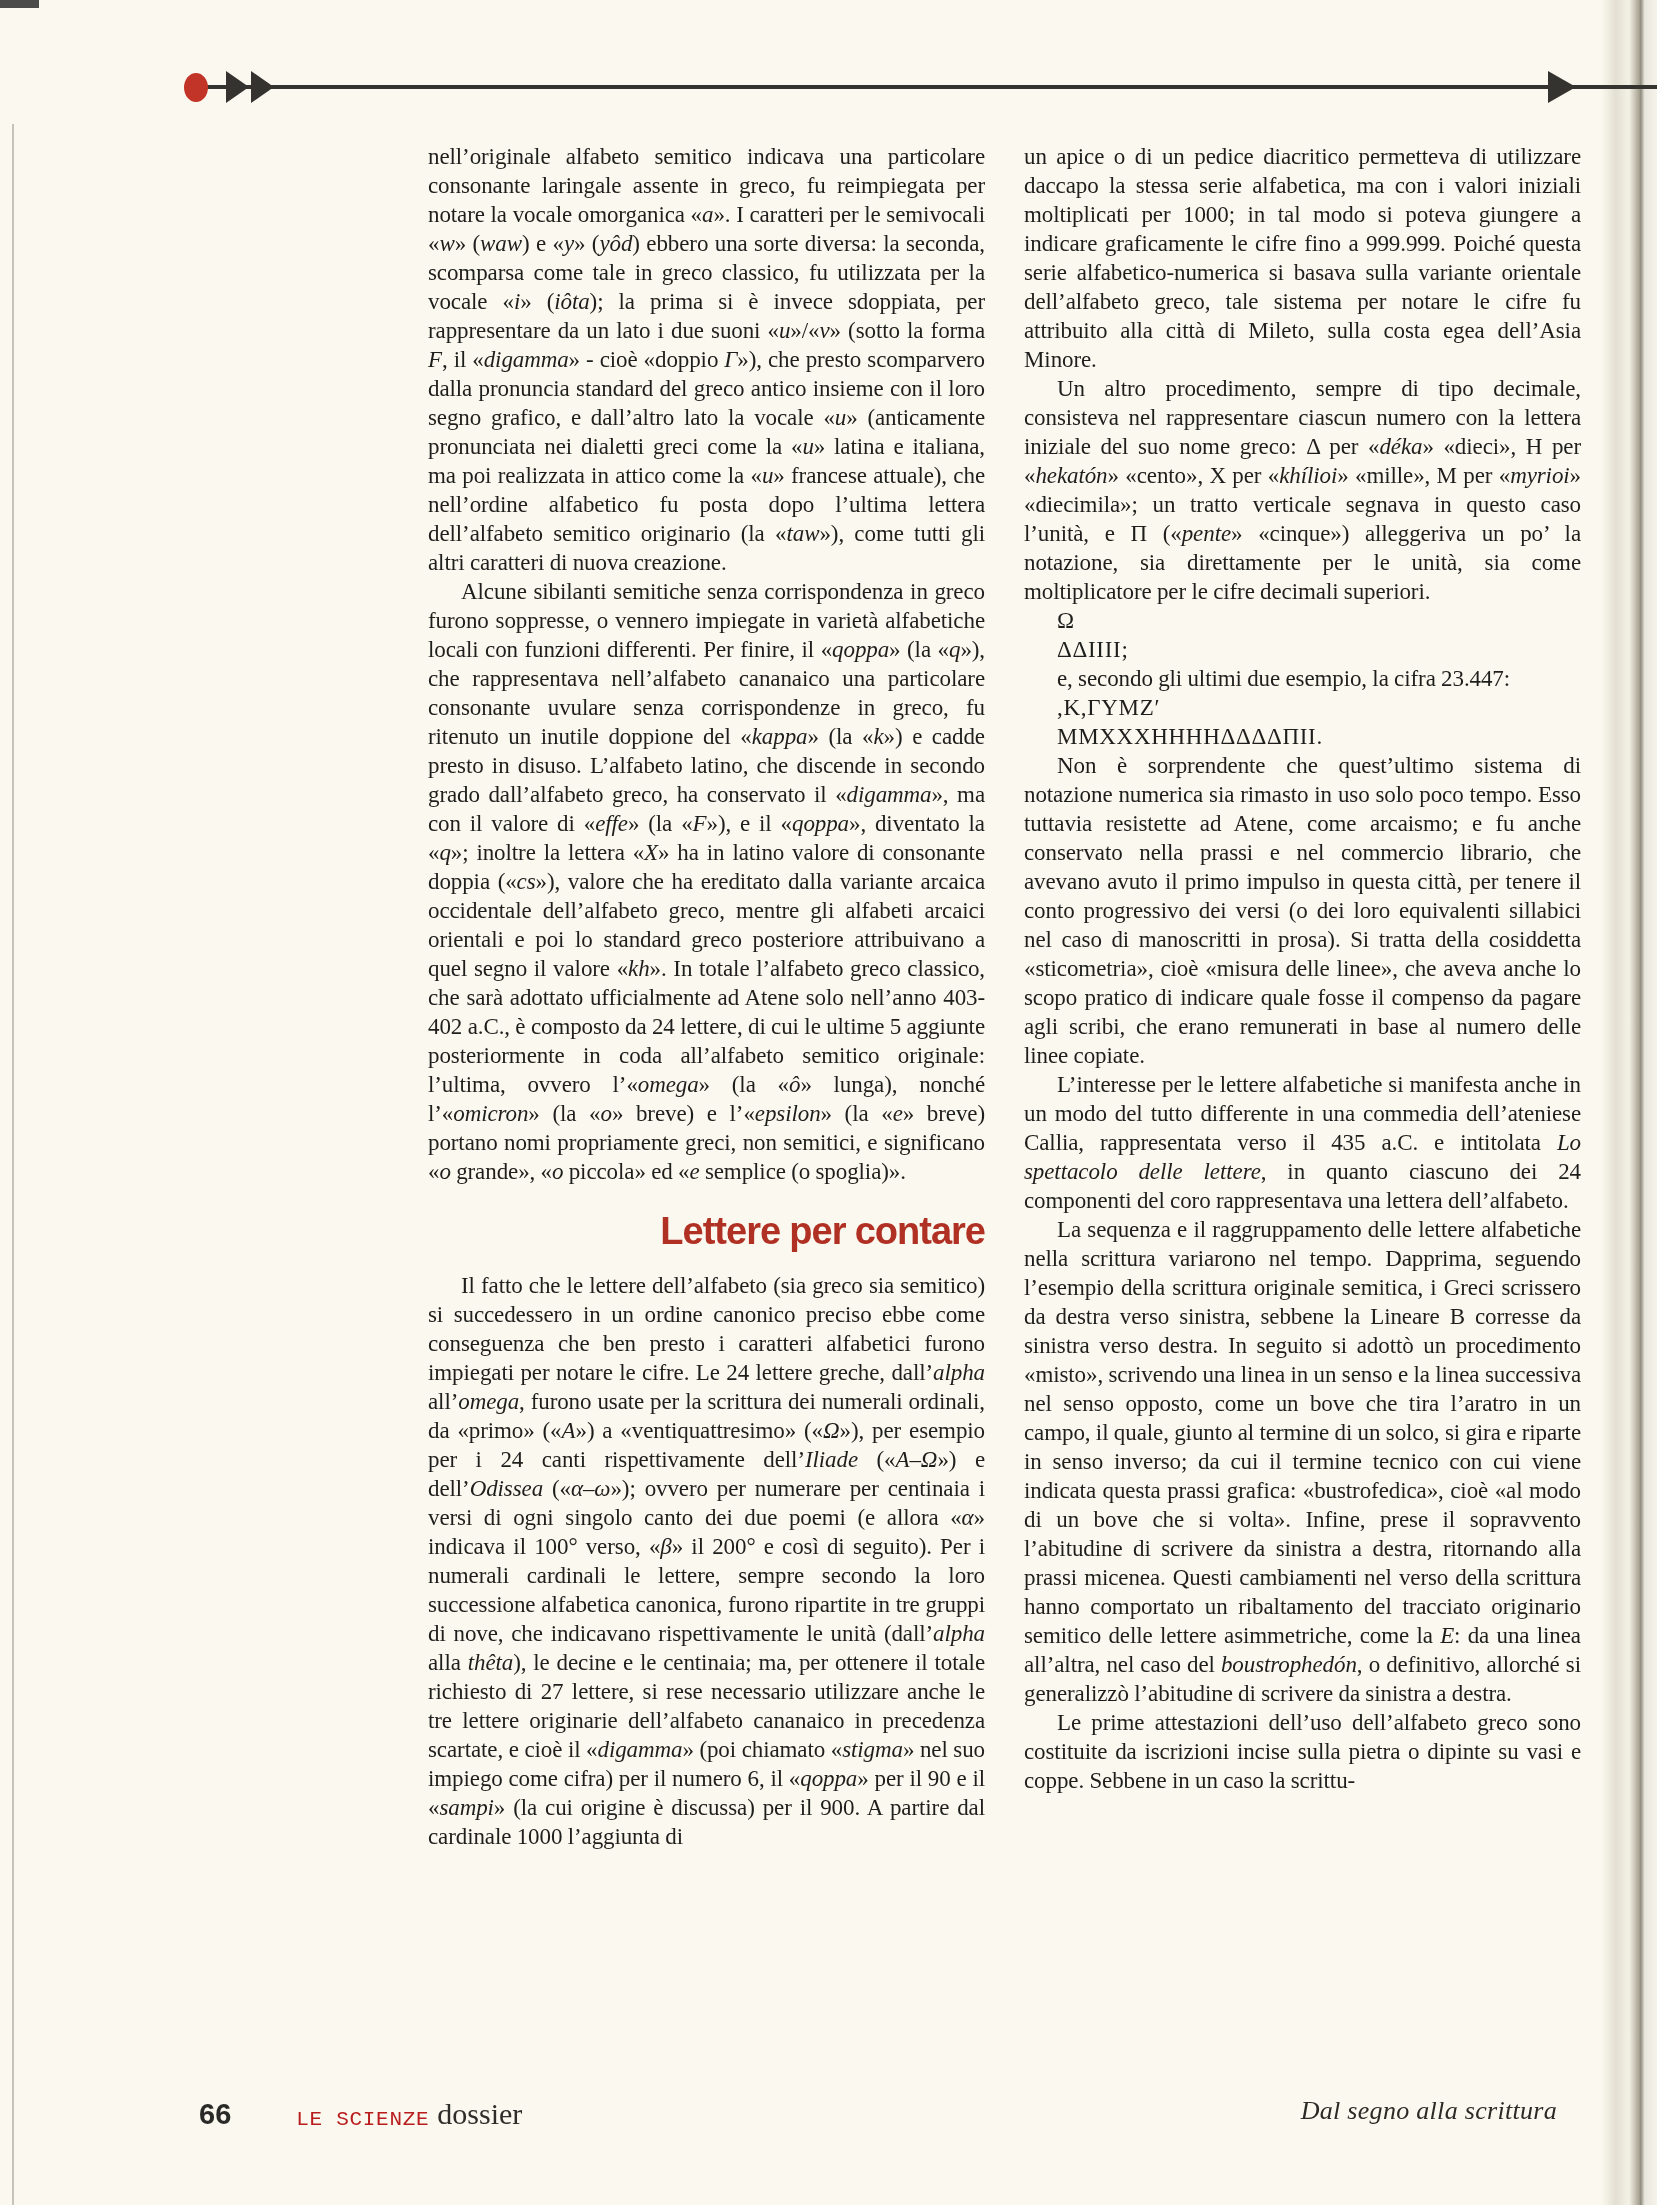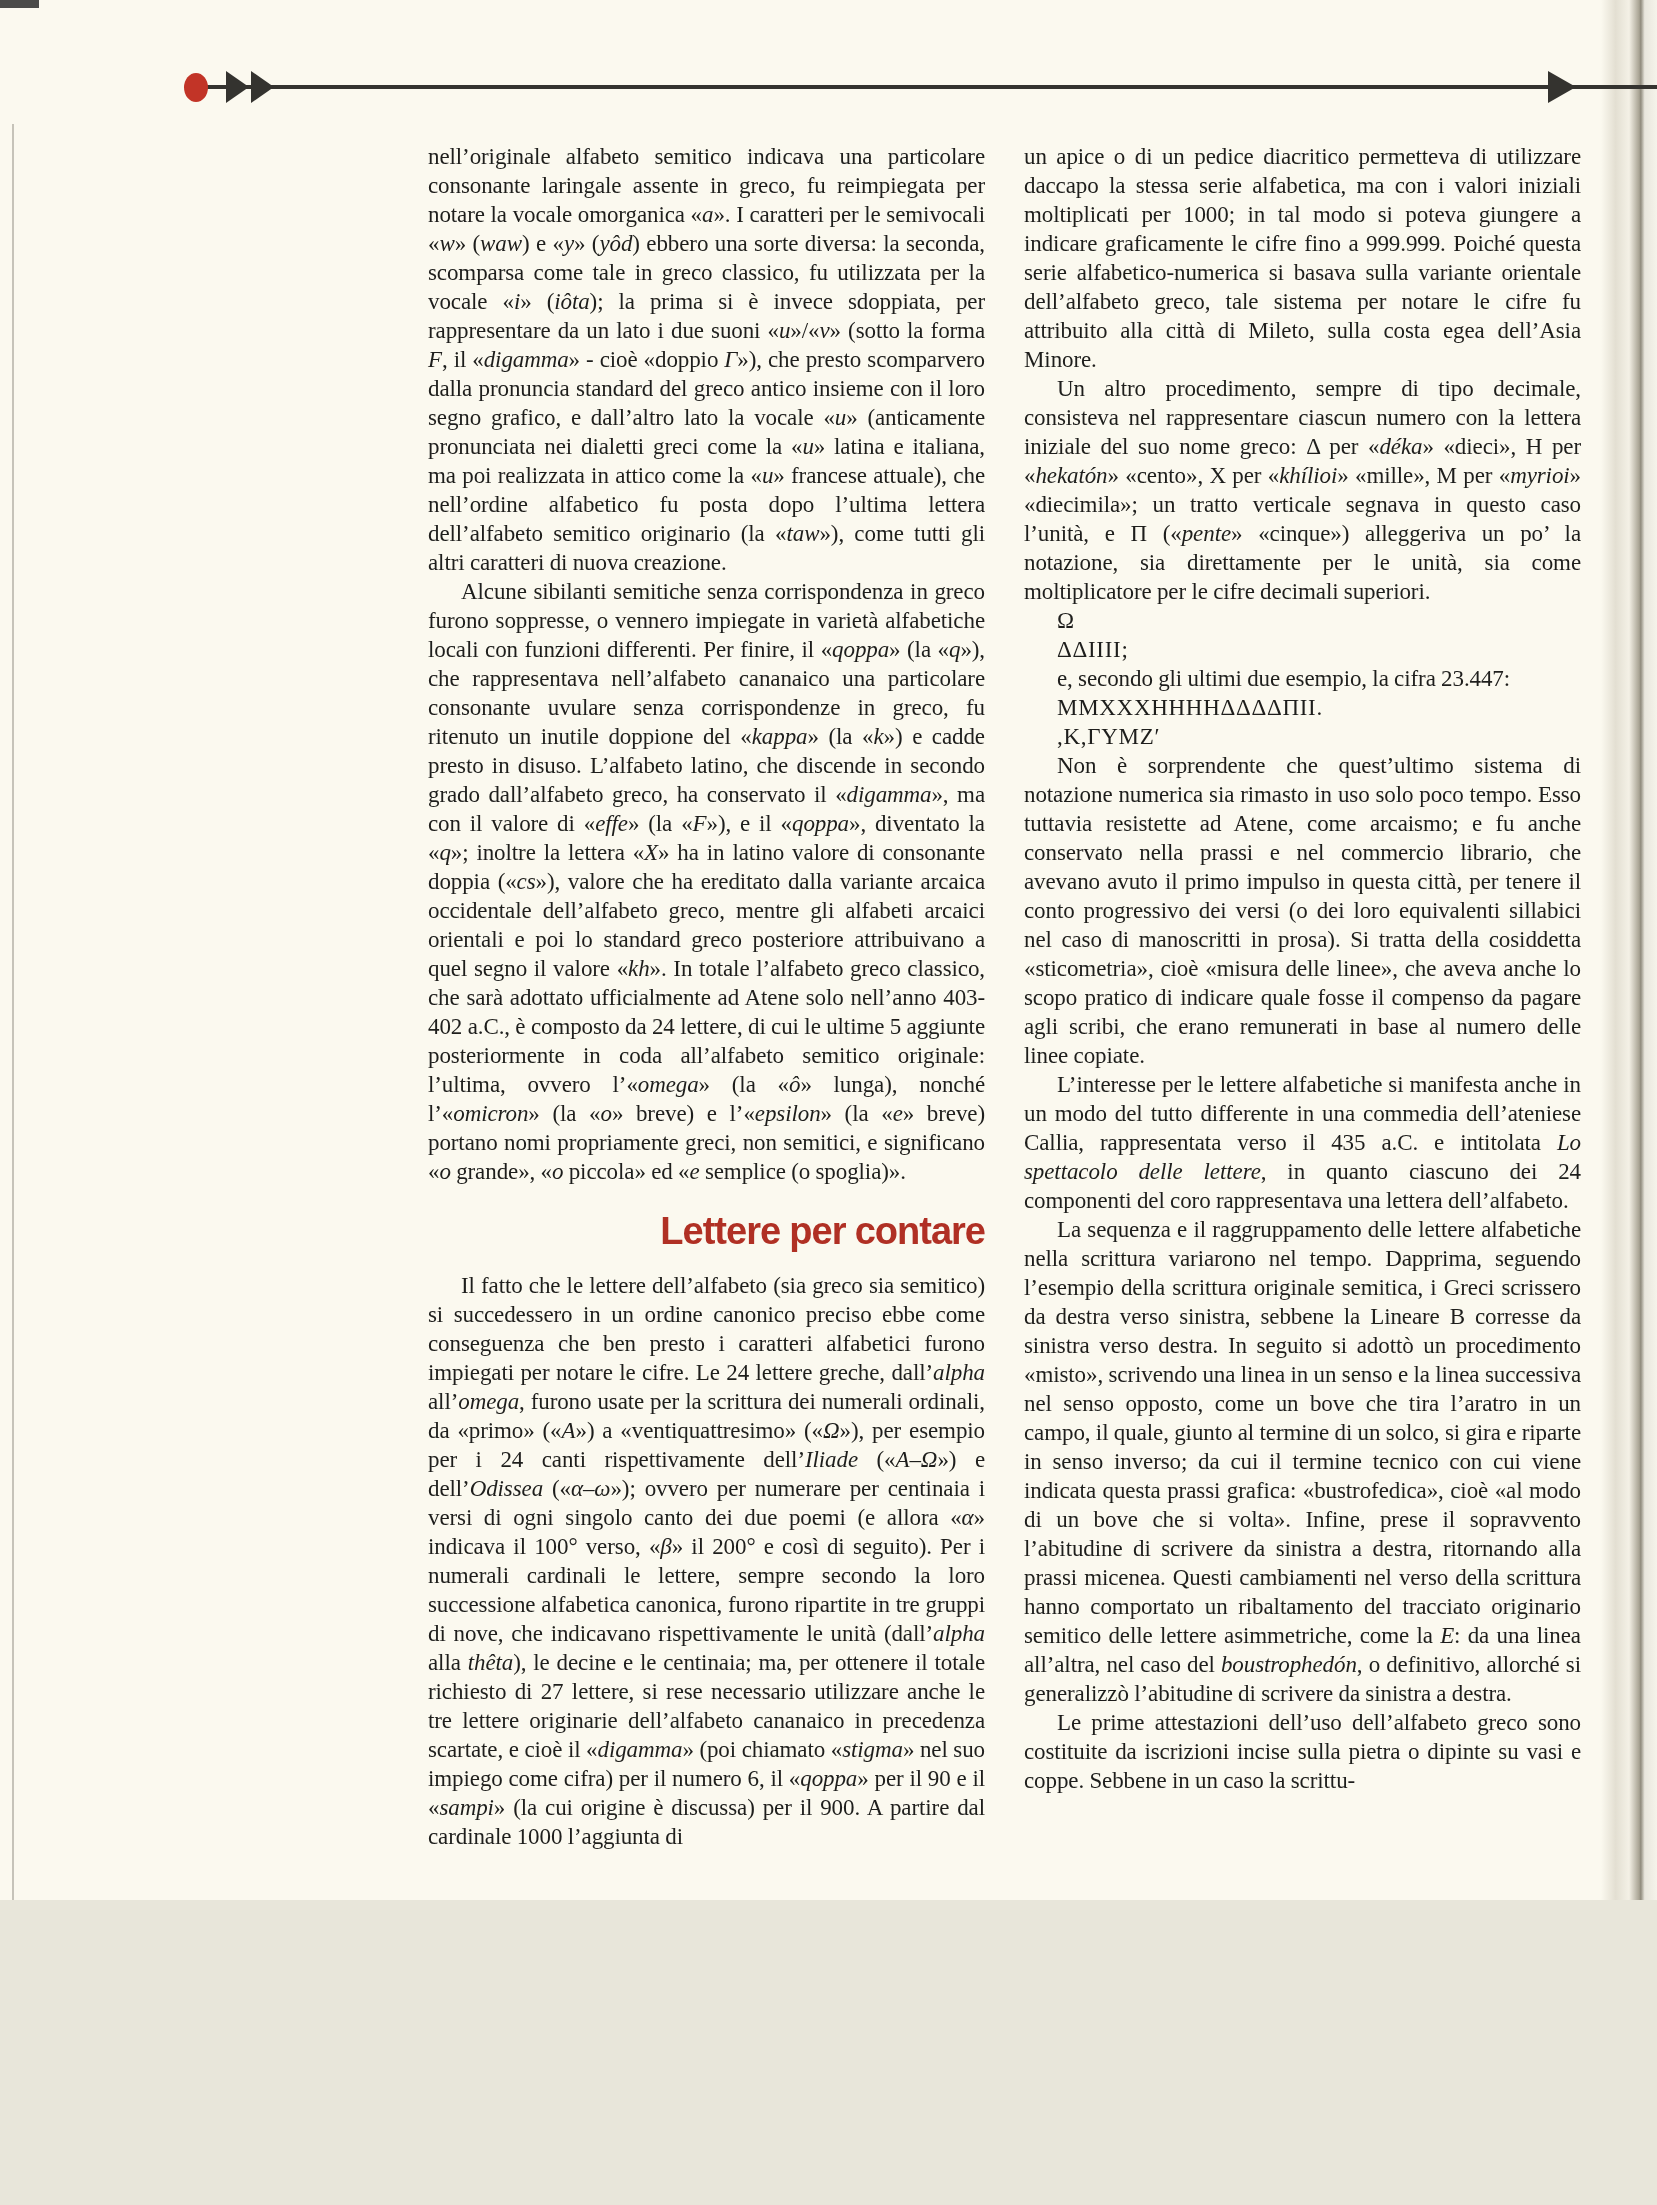--- a/index.html
+++ b/index.html
@@ -2,21 +2,21 @@
 <html lang="it" style="--paper: #fbf9ef; --ink: #1e1e1c; --accent-red: #b03024; --dot-red: #c23427; --rule-dark: #34332f; --muted-bar: #4b4b49;font-size:10.7px"><head>
 <meta charset="utf-8">
 <style>
   :root{
     --paper:#fbf9ef; --ink:#1e1e1c; --accent-red:#b03024; --dot-red:#c23427;
     --rule-dark:#34332f; --muted-bar:#4b4b49;
   }
   html,body{margin:0;padding:0;}
   body{background:#e8e6da;}
   .page{
-    position:relative; width:1657px; height:1900px; overflow:hidden;
+    position:relative; width:1657px; height:2205px; overflow:hidden;
     background:var(--paper); color:var(--ink);
     font-family:"Liberation Serif", serif;
   }
   
   .topleft-bar{position:absolute;left:0;top:0;width:39px;height:8px;background:var(--muted-bar);}
   .left-crease{position:absolute;left:12px;top:124px;width:2px;height:2082px;background:rgba(60,58,46,.28);}
   .right-fold{
     position:absolute;right:0;top:0;width:56px;height:2205px;
     background:linear-gradient(90deg, rgba(222,218,205,0) 0%, #e3dfd2 26%, #f4f1e6 50%, #a9a494 68%, #8f8b7d 71%, #e8e6dd 78%, #f5f3ea 100%);
   }
@@ -74,22 +74,22 @@
       <p class="body-p indent">Alcune sibilanti semitiche senza corrispondenza in greco furono soppresse, o vennero impiegate in varietà alfabetiche locali con funzioni differenti. Per finire, il «<i>qoppa</i>» (la «<i>q</i>»), che rappresentava nell’alfabeto cananaico una particolare consonante uvulare senza corrispondenze in greco, fu ritenuto un inutile doppione del «<i>kappa</i>» (la «<i>k</i>») e cadde presto in disuso. L’alfabeto latino, che discende in secondo grado dall’alfabeto greco, ha conservato il «<i>digamma</i>», ma con il valore di «<i>effe</i>» (la «<i>F</i>»), e il «<i>qoppa</i>», diventato la «<i>q</i>»; inoltre la lettera «<i>X</i>» ha in latino valore di consonante doppia («<i>cs</i>»), valore che ha ereditato dalla variante arcaica occidentale dell’alfabeto greco, mentre gli alfabeti arcaici orientali e poi lo standard greco posteriore attribuivano a quel segno il valore «<i>kh</i>». In totale l’alfabeto greco classico, che sarà adottato ufficialmente ad Atene solo nell’anno 403-402 a.C., è composto da 24 lettere, di cui le ultime 5 aggiunte posteriormente in coda all’alfabeto semitico originale: l’ultima, ovvero l’«<i>omega</i>» (la «<i>ô</i>» lunga), nonché l’«<i>omicron</i>» (la «<i>o</i>» breve) e l’«<i>epsilon</i>» (la «<i>e</i>» breve) portano nomi propriamente greci, non semitici, e significano «<i>o</i> grande», «<i>o</i> piccola» ed «<i>e</i> semplice (o spoglia)».</p>
       <h2 class="section-heading">Lettere per contare</h2>
       <p class="body-p indent">Il fatto che le lettere dell’alfabeto (sia greco sia semitico) si succedessero in un ordine canonico preciso ebbe come conseguenza che ben presto i caratteri alfabetici furono impiegati per notare le cifre. Le 24 lettere greche, dall’<i>alpha</i> all’<i>omega</i>, furono usate per la scrittura dei numerali ordinali, da «primo» («<i>A</i>») a «ventiquattresimo» («<i>Ω</i>»), per esempio per i 24 canti rispettivamente dell’<i>Iliade</i> («<i>A–Ω</i>») e dell’<i>Odissea</i> («<i>α–ω</i>»); ovvero per numerare per centinaia i versi di ogni singolo canto dei due poemi (e allora «<i>α</i>» indicava il 100° verso, «<i>β</i>» il 200° e così di seguito). Per i numerali cardinali le lettere, sempre secondo la loro successione alfabetica canonica, furono ripartite in tre gruppi di nove, che indicavano rispettivamente le unità (dall’<i>alpha</i> alla <i>thêta</i>), le decine e le centinaia; ma, per ottenere il totale richiesto di 27 lettere, si rese necessario utilizzare anche le tre lettere originarie dell’alfabeto cananaico in precedenza scartate, e cioè il «<i>digamma</i>» (poi chiamato «<i>stigma</i>» nel suo impiego come cifra) per il numero 6, il «<i>qoppa</i>» per il 90 e il «<i>sampi</i>» (la cui origine è discussa) per il 900. A partire dal cardinale 1000 l’aggiunta di</p>
     </div>
   <div id="col-right" class="col col-right">
       <p class="body-p">un apice o di un pedice diacritico permetteva di utilizzare daccapo la stessa serie alfabetica, ma con i valori iniziali moltiplicati per 1000; in tal modo si poteva giungere a indicare graficamente le cifre fino a 999.999. Poiché questa serie alfabetico-numerica si basava sulla variante orientale dell’alfabeto greco, tale sistema per notare le cifre fu attribuito alla città di Mileto, sulla costa egea dell’Asia Minore.</p>
       <p class="body-p indent">Un altro procedimento, sempre di tipo decimale, consisteva nel rappresentare ciascun numero con la lettera iniziale del suo nome greco: Δ per «<i>déka</i>» «dieci», H per «<i>hekatón</i>» «cento», X per «<i>khílioi</i>» «mille», M per «<i>myrioi</i>» «diecimila»; un tratto verticale segnava in questo caso l’unità, e Π («<i>pente</i>» «cinque») alleggeriva un po’ la notazione, sia direttamente per le unità, sia come moltiplicatore per le cifre decimali superiori.</p>
       <p class="body-p indent num">Ω</p>
       <p class="body-p indent num">ΔΔΙΙΙΙ;</p>
       <p class="body-p indent">e, secondo gli ultimi due esempio, la cifra 23.447:</p>
+      <p class="body-p indent num">,Κ,ΓΥΜΖ′</p>
       <p class="body-p indent num">ΜΜΧΧΧΗΗΗΗΔΔΔΔΠΙΙ.</p>
-      <p class="body-p indent num">,Κ,ΓΥΜΖ′</p>
       <p class="body-p indent">Non è sorprendente che quest’ultimo sistema di notazione numerica sia rimasto in uso solo poco tempo. Esso tuttavia resistette ad Atene, come arcaismo; e fu anche conservato nella prassi e nel commercio librario, che avevano avuto il primo impulso in questa città, per tenere il conto progressivo dei versi (o dei loro equivalenti sillabici nel caso di manoscritti in prosa). Si tratta della cosiddetta «sticometria», cioè «misura delle linee», che aveva anche lo scopo pratico di indicare quale fosse il compenso da pagare agli scribi, che erano remunerati in base al numero delle linee copiate.</p>
       <p class="body-p indent">L’interesse per le lettere alfabetiche si manifesta anche in un modo del tutto differente in una commedia dell’ateniese Callia, rappresentata verso il 435 a.C. e intitolata <i>Lo spettacolo delle lettere</i>, in quanto ciascuno dei 24 componenti del coro rappresentava una lettera dell’alfabeto.</p>
       <p class="body-p indent">La sequenza e il raggruppamento delle lettere alfabetiche nella scrittura variarono nel tempo. Dapprima, seguendo l’esempio della scrittura originale semitica, i Greci scrissero da destra verso sinistra, sebbene la Lineare B corresse da sinistra verso destra. In seguito si adottò un procedimento «misto», scrivendo una linea in un senso e la linea successiva nel senso opposto, come un bove che tira l’aratro in un campo, il quale, giunto al termine di un solco, si gira e riparte in senso inverso; da cui il termine tecnico con cui viene indicata questa prassi grafica: «bustrofedica», cioè «al modo di un bove che si volta». Infine, prese il sopravvento l’abitudine di scrivere da sinistra a destra, ritornando alla prassi micenea. Questi cambiamenti nel verso della scrittura hanno comportato un ribaltamento del tracciato originario semitico delle lettere asimmetriche, come la <i>E</i>: da una linea all’altra, nel caso del <i>boustrophedón</i>, o definitivo, allorché si generalizzò l’abitudine di scrivere da sinistra a destra.</p>
       <p class="body-p indent">Le prime attestazioni dell’uso dell’alfabeto greco sono costituite da iscrizioni incise sulla pietra o dipinte su vasi e coppe. Sebbene in un caso la scrittu-</p>
     </div>
 
   <div class="footer-left">
     <span class="page-number">66</span>
     <span class="magazine-name">LE SCIENZE</span>
     <span class="edition-name">dossier</span>

